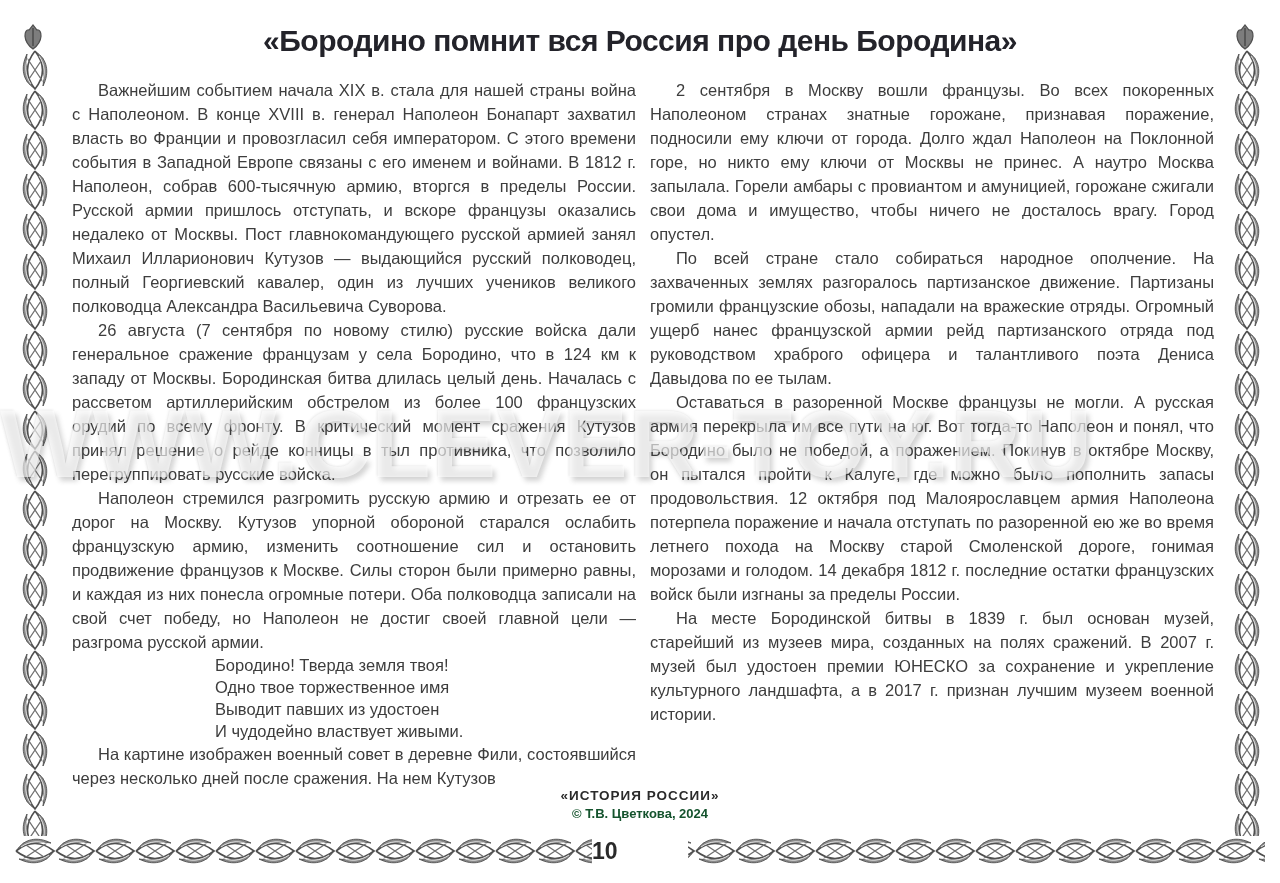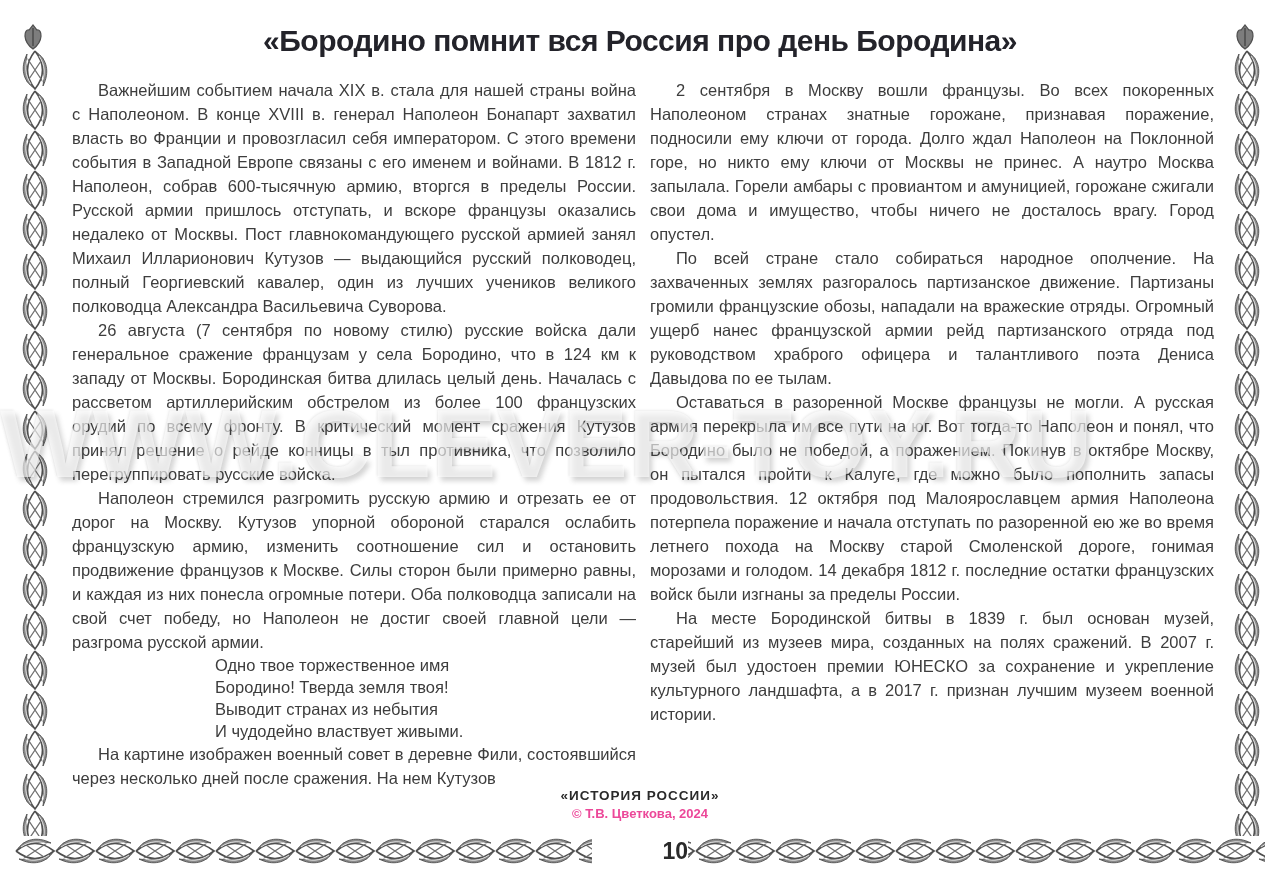--- a/index.html
+++ b/index.html
@@ -66,29 +66,29 @@
   .footer {
     position:absolute; top:788px; left:0; right:0;
     text-align:center; z-index:2;
   }
   .footer .series {
     font-size:13.5px; font-weight:700;
     letter-spacing:1px; color:#2a2a2a;
   }
   .footer .copyright {
     margin-top:3px;
-    font-size:13px; font-weight:600; color:#ec4899;
+    font-size:13px; font-weight:600; color:#14532d;
   }
   
   .page-number-chip {
     position:absolute; top:833px; left:50%;
     transform:translateX(-50%);
     width:96px; height:36px;
     background:#ffffff;
-    display:flex; align-items:center; justify-content:flex-end;
+    display:flex; align-items:center; justify-content:flex-start;
     z-index:3;
   }
   .page-number-chip .num {
     font-size:23px; font-weight:700; color:#2a2a2a;
   }
   .defs-holder { position:absolute; width:0; height:0; overflow:hidden; }
 </style>
 </head>
 <body>
 
@@ -197,23 +197,23 @@
   <h1 class="title">«Бородино помнит вся Россия про день Бородина»</h1>
 
   <div class="watermark">WWW.CLEVER-TOY.RU</div>
 
   <div class="columns">
     <div class="col">
       <p class="indent">Важнейшим событием начала XIX в. стала для нашей страны война с Наполеоном. В конце XVIII в. генерал Наполеон Бонапарт захватил власть во Франции и провозгласил себя императором. С этого времени события в Западной Европе связаны с его именем и войнами. В 1812 г. Наполеон, собрав 600-тысячную армию, вторгся в пределы России. Русской армии пришлось отступать, и вскоре французы оказались недалеко от Москвы. Пост главнокомандующего русской армией занял Михаил Илларионович Кутузов — выдающийся русский полководец, полный Георгиевский кавалер, один из лучших учеников великого полководца Александра Васильевича Суворова.</p>
       <p class="indent">26 августа (7 сентября по новому стилю) русские войска дали генеральное сражение французам у села Бородино, что в 124 км к западу от Москвы. Бородинская битва длилась целый день. Началась с рассветом артиллерийским обстрелом из более 100 французских орудий по всему фронту. В критический момент сражения Кутузов принял решение о рейде конницы в тыл противника, что позволило перегруппировать русские войска.</p>
       <p class="indent">Наполеон стремился разгромить русскую армию и отрезать ее от дорог на Москву. Кутузов упорной обороной старался ослабить французскую армию, изменить соотношение сил и остановить продвижение французов к Москве. Силы сторон были примерно равны, и каждая из них понесла огромные потери. Оба полководца записали на свой счет победу, но Наполеон не достиг своей главной цели — разгрома русской армии.</p>
       <div class="poem">
+        <p class="pline">Бородино! Тверда земля твоя!</p>
         <p class="pline">Одно твое торжественное имя</p>
-        <p class="pline">Бородино! Тверда земля твоя!</p>
-        <p class="pline">Выводит странах из небытия</p>
+        <p class="pline">Выводит павших из удостоен</p>
         <p class="pline">И чудодейно властвует живыми.</p>
       </div>
       <p class="indent">На картине изображен военный совет в деревне Фили, состоявшийся через несколько дней после сражения. На нем Кутузов</p>
     </div>
     <div class="col">
       <p class="indent">2 сентября в Москву вошли французы. Во всех покоренных Наполеоном странах знатные горожане, признавая поражение, подносили ему ключи от города. Долго ждал Наполеон на Поклонной горе, но никто ему ключи от Москвы не принес. А наутро Москва запылала. Горели амбары с провиантом и амуницией, горожане сжигали свои дома и имущество, чтобы ничего не досталось врагу. Город опустел.</p>
       <p class="indent">По всей стране стало собираться народное ополчение. На захваченных землях разгоралось партизанское движение. Партизаны громили французские обозы, нападали на вражеские отряды. Огромный ущерб нанес французской армии рейд партизанского отряда под руководством храброго офицера и талантливого поэта Дениса Давыдова по ее тылам.</p>
       <p class="indent">Оставаться в разоренной Москве французы не могли. А русская армия перекрыла им все пути на юг. Вот тогда-то Наполеон и понял, что Бородино было не победой, а поражением. Покинув в октябре Москву, он пытался пройти к Калуге, где можно было пополнить запасы продовольствия. 12 октября под Малоярославцем армия Наполеона потерпела поражение и начала отступать по разоренной ею же во время летнего похода на Москву старой Смоленской дороге, гонимая морозами и голодом. 14 декабря 1812 г. последние остатки французских войск были изгнаны за пределы России.</p>
       <p class="indent">На месте Бородинской битвы в 1839 г. был основан музей, старейший из музеев мира, созданных на полях сражений. В 2007 г. музей был удостоен премии ЮНЕСКО за сохранение и укрепление культурного ландшафта, а в 2017 г. признан лучшим музеем военной истории.</p>
     </div>

